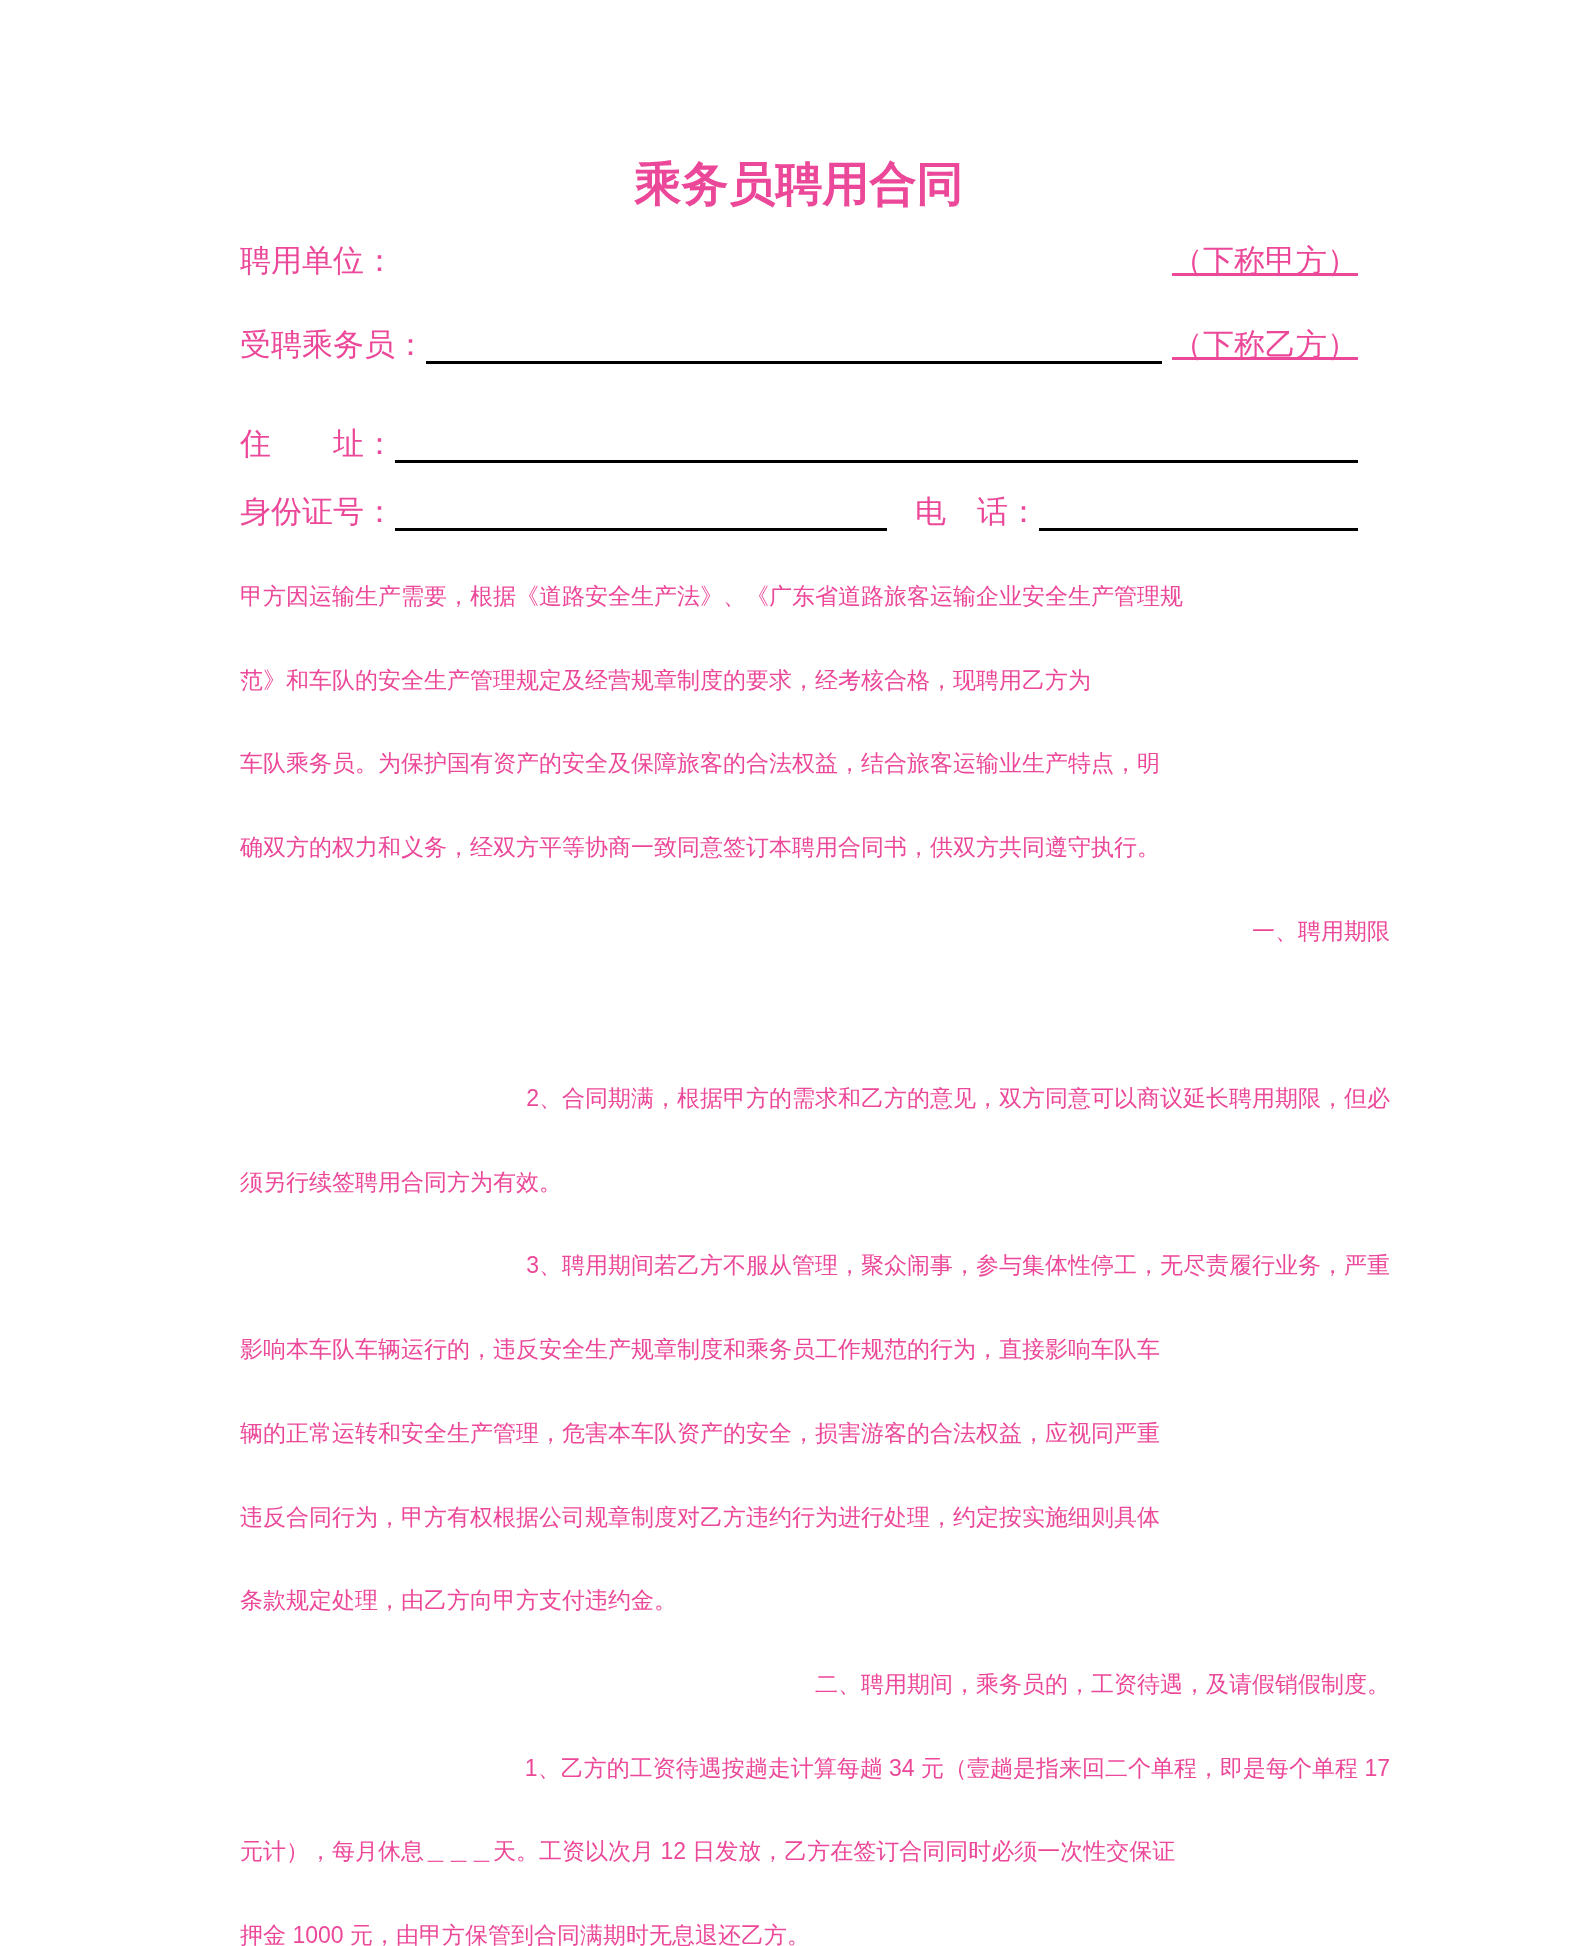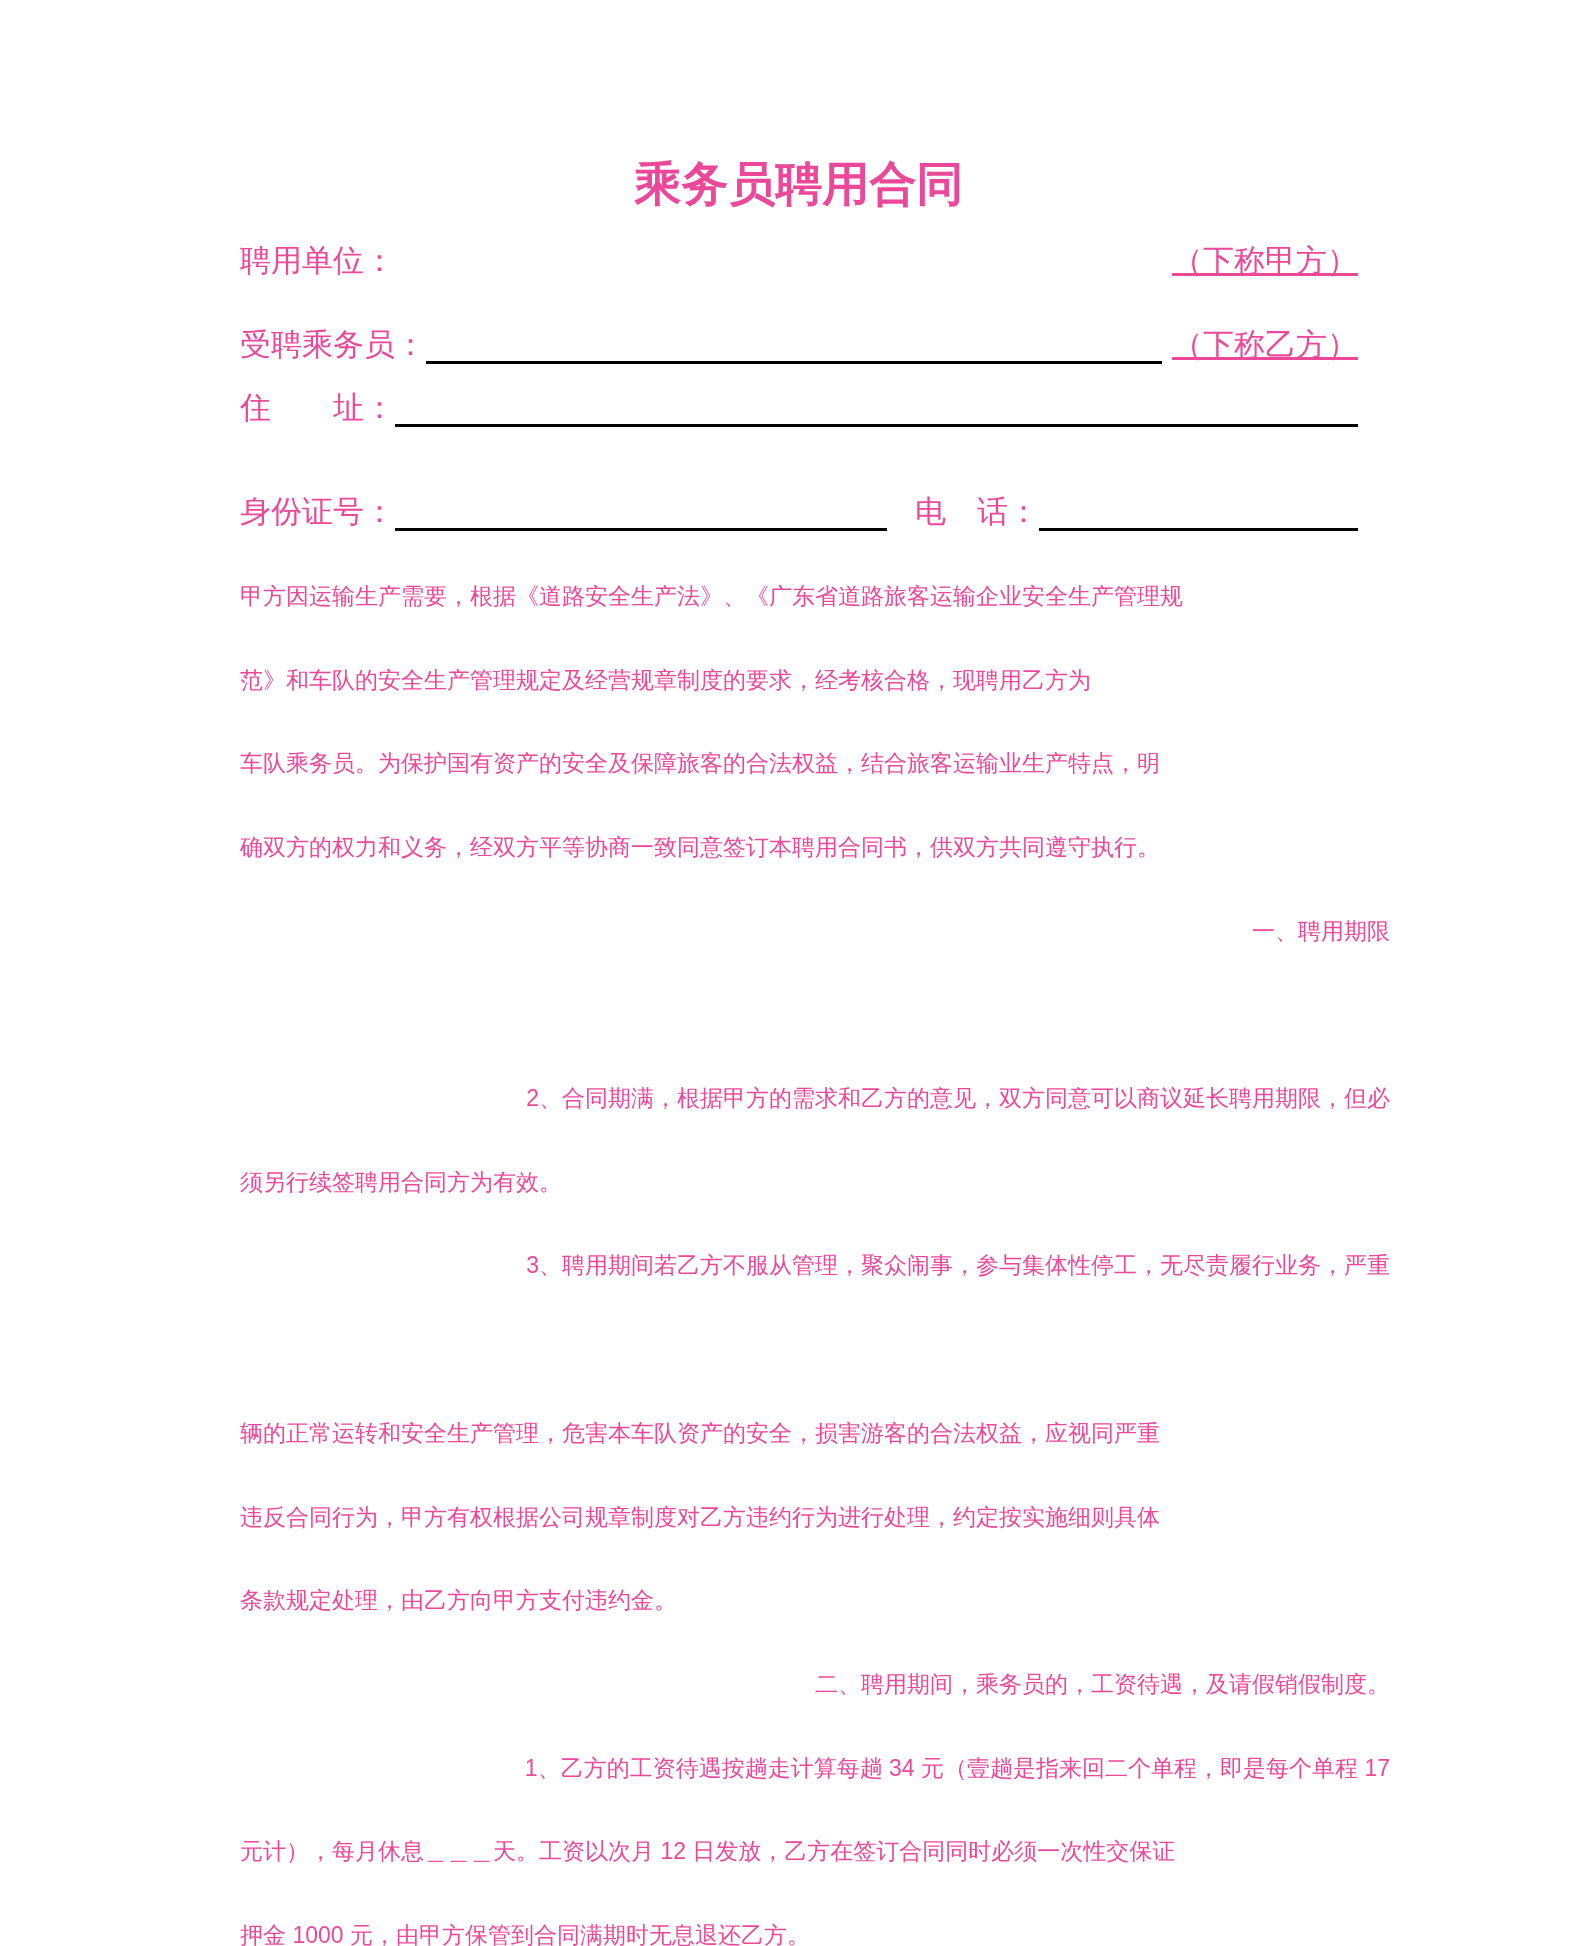--- a/index.html
+++ b/index.html
@@ -65,41 +65,42 @@
     <span class="fill"></span>
     <span class="suffix">（下称甲方）</span>
   </div>
 
   <div class="hrow" style="top:325px">
     <span>受聘乘务员：</span>
     <span class="blank fill"></span>
     <span class="suffix">（下称乙方）</span>
   </div>
 
-  <div class="hrow" style="top:388px">
+  <div class="hrow" style="top:424px">
     <span>住　　址：</span>
     <span class="blank fill"></span>
   </div>
 
   <div class="hrow" style="top:492px">
     <span>身份证号：</span>
     <span class="blank w1"></span>
     <span class="gap"></span>
     <span>电　话：</span>
     <span class="blank fill"></span>
   </div>
 
   <div class="line" style="top:576px">甲方因运输生产需要，根据《道路安全生产法》、《广东省道路旅客运输企业安全生产管理规</div>
   <div class="line" style="top:660px">范》和车队的安全生产管理规定及经营规章制度的要求，经考核合格，现聘用乙方为</div>
   <div class="line" style="top:743px">车队乘务员。为保护国有资产的安全及保障旅客的合法权益，结合旅客运输业生产特点，明</div>
   <div class="line" style="top:827px">确双方的权力和义务，经双方平等协商一致同意签订本聘用合同书，供双方共同遵守执行。</div>
   <div class="line indent" style="top:911px">一、聘用期限</div>
   <div class="line indent" style="top:1078px">2、合同期满，根据甲方的需求和乙方的意见，双方同意可以商议延长聘用期限，但必</div>
   <div class="line" style="top:1162px">须另行续签聘用合同方为有效。</div>
   <div class="line indent" style="top:1245px">3、聘用期间若乙方不服从管理，聚众闹事，参与集体性停工，无尽责履行业务，严重</div>
+  <div class="line" style="top:1329px">影响本车队车辆运行的，违反安全生产规章制度和乘务员工作规范的行为，直接影响车队车</div>
   <div class="line" style="top:1497px">违反合同行为，甲方有权根据公司规章制度对乙方违约行为进行处理，约定按实施细则具体</div>
   <div class="line" style="top:1413px">辆的正常运转和安全生产管理，危害本车队资产的安全，损害游客的合法权益，应视同严重</div>
   <div class="line" style="top:1580px">条款规定处理，由乙方向甲方支付违约金。</div>
   <div class="line indent" style="top:1664px">二、聘用期间，乘务员的，工资待遇，及请假销假制度。</div>
   <div class="line indent" style="top:1748px">1、乙方的工资待遇按趟走计算每趟 34 元（壹趟是指来回二个单程，即是每个单程 17</div>
   <div class="line" style="top:1831px">元计），每月休息＿＿＿天。工资以次月 12 日发放，乙方在签订合同同时必须一次性交保证</div>
   <div class="line" style="top:1915px">押金 1000 元，由甲方保管到合同满期时无息退还乙方。</div>
 
 </div>
 

